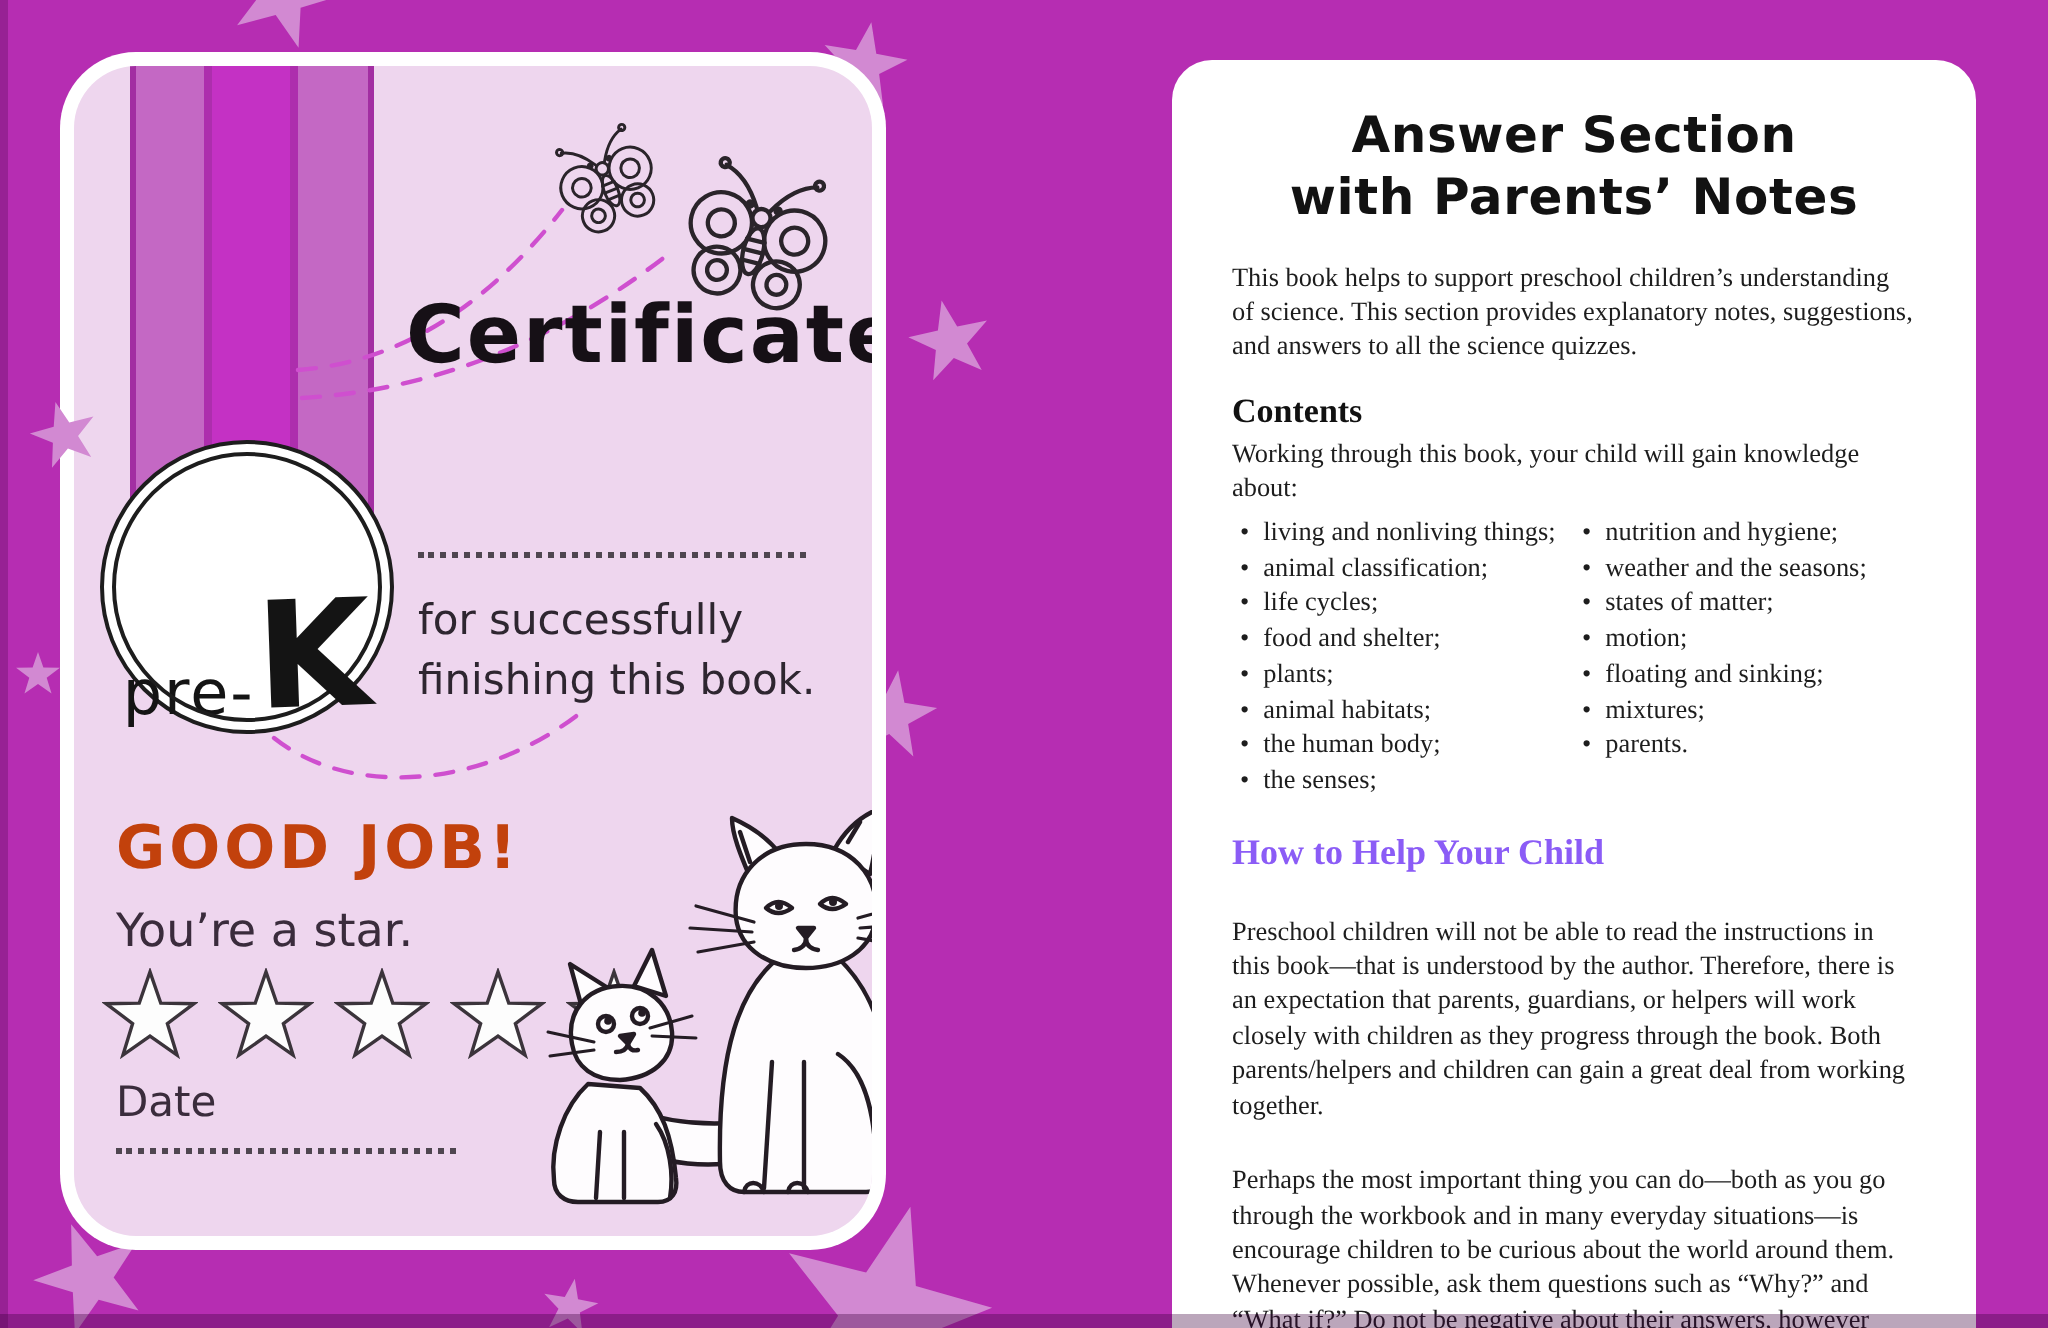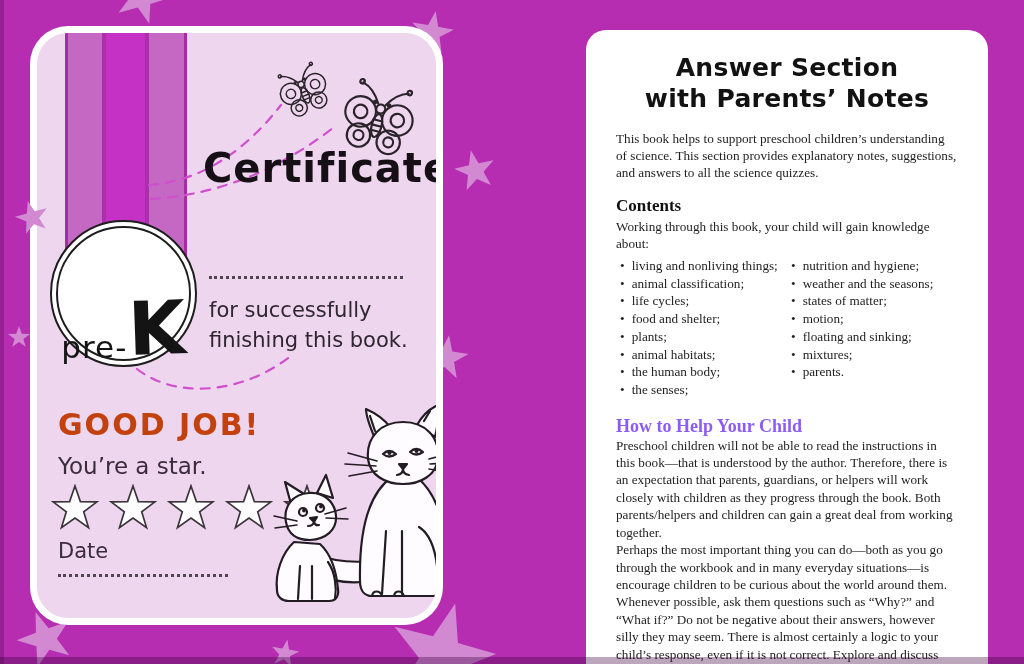--- a/index.html
+++ b/index.html
@@ -77,21 +77,21 @@
   }
   .ans-card .serif{font-family:"Liberation Serif","DejaVu Serif",serif;}
   .intro{margin:15px 0 0;font-size:13.2px;line-height:1.32;}
   .sec-h{margin:14px 0 0;font-size:17px;font-weight:bold;color:#111;}
   .sec-h2{margin:17px 0 0;font-size:18px;font-weight:bold;color:#8b5cf6;}
   .contents-intro{margin:2px 0 5px;font-size:13.2px;line-height:1.3;}
   .cols{display:flex;}
   .topics{list-style:none;margin:0;padding:0;flex:1;}
   .topics li{font-size:13.2px;line-height:1.34;display:flex;}
   .b-dot{margin:0 7px 0 4px;}
-  .help-paras p{margin:0 0 0;font-size:13.2px;line-height:1.32;}
+  .help-paras p{margin:20px 0 0;font-size:13.2px;line-height:1.32;}
 </style>
 </head>
 <body>
 
 <svg width="0" height="0" style="position:absolute">
   <defs>
     <symbol id="star5" viewBox="0 0 100 100">
       <polygon points="50,4 61.2,36.6 95.7,37.2 68.1,57.9 78.2,90.8 50,71 21.8,90.8 31.9,57.9 4.3,37.2 38.8,36.6"></polygon>
     </symbol>
     <symbol id="butterfly" viewBox="0 0 100 100">

